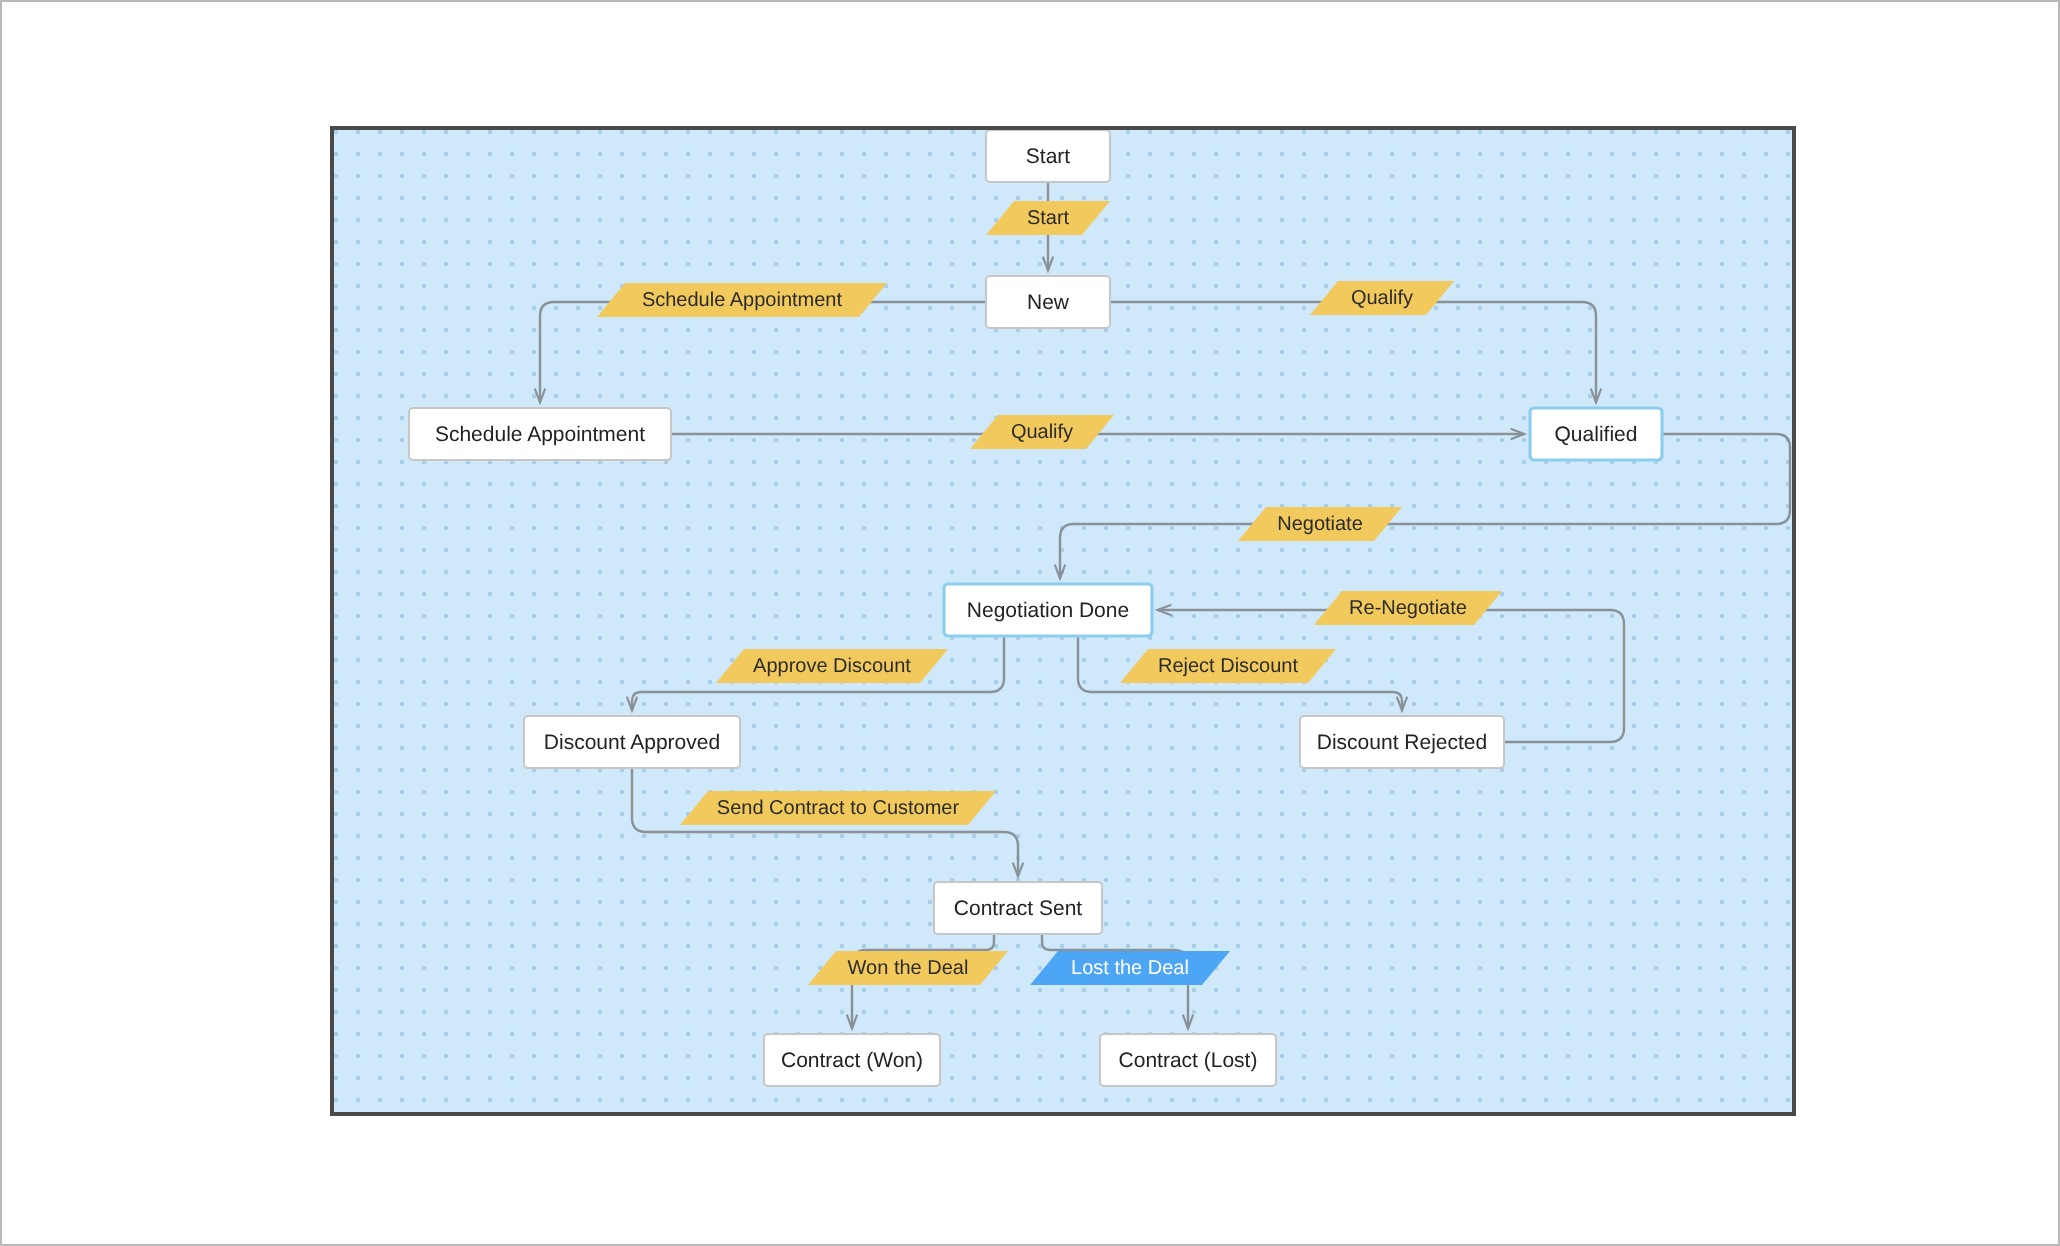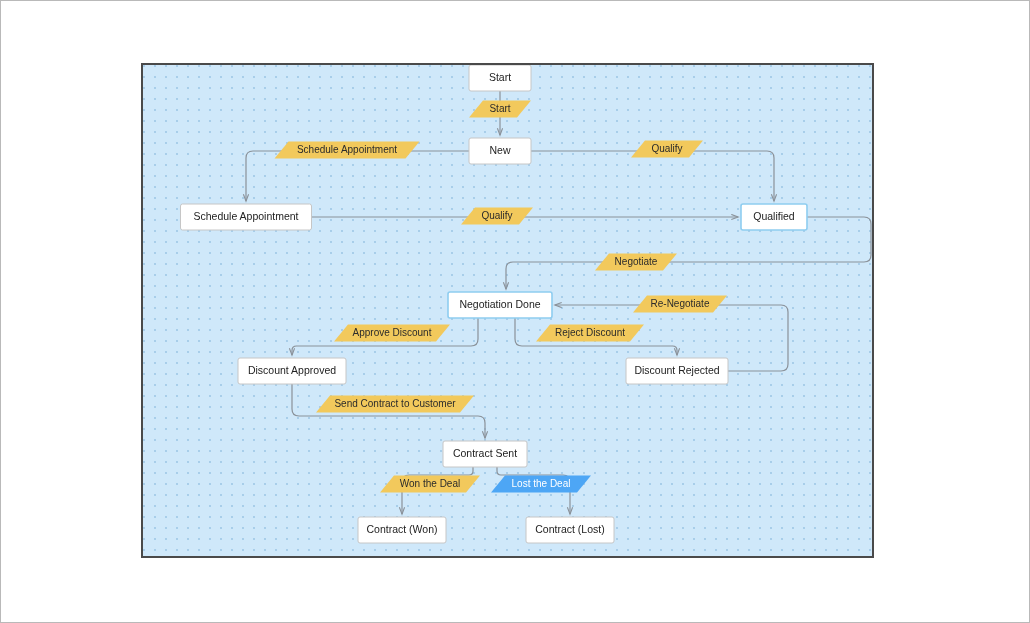--- a/index.html
+++ b/index.html
@@ -12,21 +12,21 @@
     position: relative;
     width: 1030px;
     height: 623px;
     background: #ffffff;
     box-sizing: border-box;
     border: 1px solid #b9b9b9;
     overflow: hidden;
   }
   #canvas-frame {
     position: absolute;
-    left: 140px;
+    left: 164px;
     top: 62px;
     width: 733px;
     height: 495px;
     box-sizing: border-box;
     border: 2px solid #4a4a4a;
     background-color: #cfe8fa;
     background-image:
       radial-gradient(circle at 1px 1px, rgba(120,175,215,0.45) 1px, transparent 1.3px);
     background-size: 11px 11px;
     overflow: hidden;

